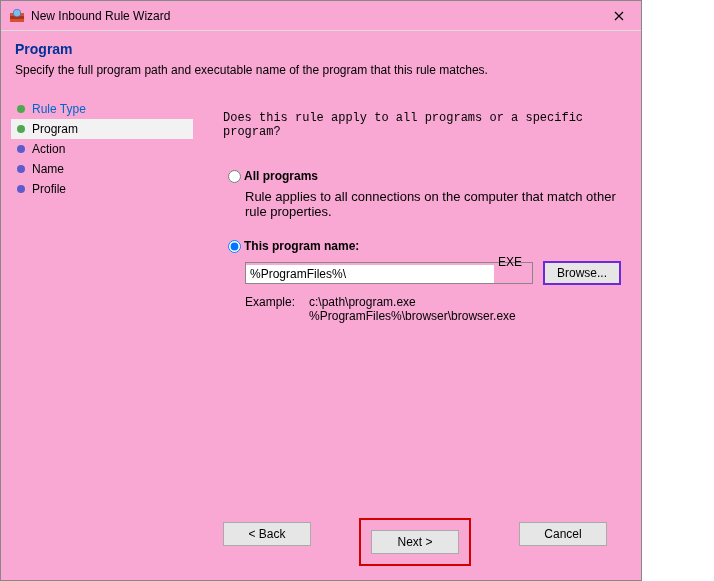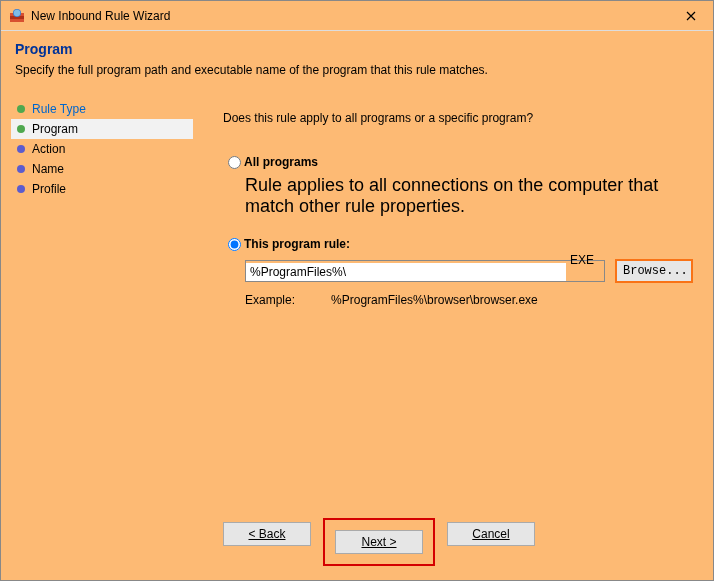--- a/index.html
+++ b/index.html
@@ -4,24 +4,24 @@
 <style>
   * { box-sizing: border-box; }
   body {
     margin: 0;
     font-family: "Segoe UI", Tahoma, sans-serif;
     font-size: 12px;
     background: #fff;
     color: #000;
   }
   .window {
-    width: 714px;
+    width: 642px;
     height: 581px;
     border: 1px solid #888;
-    background: #fdba74;
+    background: #f9a8d4;
     display: flex;
     flex-direction: column;
     position: relative;
   }
   .titlebar {
     height: 30px;
     display: flex;
     align-items: center;
     padding: 0 0 0 8px;
     border-bottom: 1px solid #ddd;
@@ -85,30 +85,30 @@
   .step a { color: #0066cc; text-decoration: none; }
   .step.current span.lbl,
   .step.todo span.lbl { color: #000; }
   .step.done a.lbl { color:#0066cc; }
   .main {
     flex: 1;
     padding: 20px 20px 0 30px;
     display:flex;
     flex-direction:column;
   }
-  .question { margin-bottom: 30px; }
+  .question { margin-bottom: 30px; font-family: Liberation Mono, monospace; }
   .opt {
     display: flex;
     align-items: flex-start;
     margin-bottom: 4px;
     gap: 0;
   }
   .opt input[type=radio] { margin-top:1px; }
   .opt-label { font-weight: bold; }
-  .opt-desc { font-size: 18px; margin: 2px 0 20px 22px; }
+  .opt-desc { font-size: 13px; margin: 2px 0 20px 22px; }
   .path-row {
     display:flex;
     align-items:center;
     gap: 10px;
     margin: 4px 0 4px 22px;
   }
   .path-input {
     flex:1;
     display:flex;
     border: 1px solid #888;
@@ -120,41 +120,40 @@
     font-size:12px; padding: 2px 4px;
     font-family: inherit;
   }
   .path-input .ext {
     padding: 2px 10px 14px 4px;
     font-size:12px;
     color:#000;
   }
   .browse-btn {
     width: 78px; height: 24px;
-    border: 2px solid #f97316;
+    border: 2px solid #6d28d9;
     background: #e6e6e6;
     font-size: 12px;
-    font-family: Liberation Mono, monospace;
+    font-family: Liberation Sans, sans-serif;
     cursor:pointer;
     text-align:center;
   }
   .example {
     margin: 6px 0 4px 22px;
     display:flex;
-    gap: 36px;
+    gap: 14px;
     font-size:12px;
   }
   .example .paths { display:flex; flex-direction:column; }
   .footer {
     display:flex;
-    justify-content:flex-start;
-    gap: 12px;
+    justify-content:space-between;
+    gap: 0;
     padding: 10px 14px 14px 0;
     margin-top:auto;
-    text-decoration:underline;
   }
   .footer button {
     width: 88px; height: 24px;
     border: 1px solid #aaa;
     background: #e6e6e6;
     font-size: 12px;
     font-family: inherit;
     cursor:pointer;
   }
   .footer .next-wrap {
@@ -222,34 +221,35 @@
       <div class="question">Does this rule apply to all programs or a specific program?</div>
 
       <div class="opt">
         <input type="radio" name="prog" style="">
         <span class="opt-label">All programs</span>
       </div>
       <div class="opt-desc">Rule applies to all connections on the computer that match other rule properties.</div>
 
       <div class="opt">
         <input type="radio" name="prog" checked="" style="">
-        <span class="opt-label">This program rule:</span>
+        <span class="opt-label">This program name:</span>
       </div>
 
       <div class="path-row">
         <div class="path-input">
           <input type="text" value="%ProgramFiles%\" style="">
           <span class="ext">EXE</span>
         </div>
         <button class="browse-btn">Browse...</button>
       </div>
 
       <div class="example">
         <span>Example:</span>
         <span class="paths">
+          <span>c:\path\program.exe</span>
           <span>%ProgramFiles%\browser\browser.exe</span>
         </span>
       </div>
 
       <div class="footer">
         <button>&lt; Back</button>
         <span class="next-wrap">
           <button>Next &gt;</button>
         </span>
         <button>Cancel</button>

